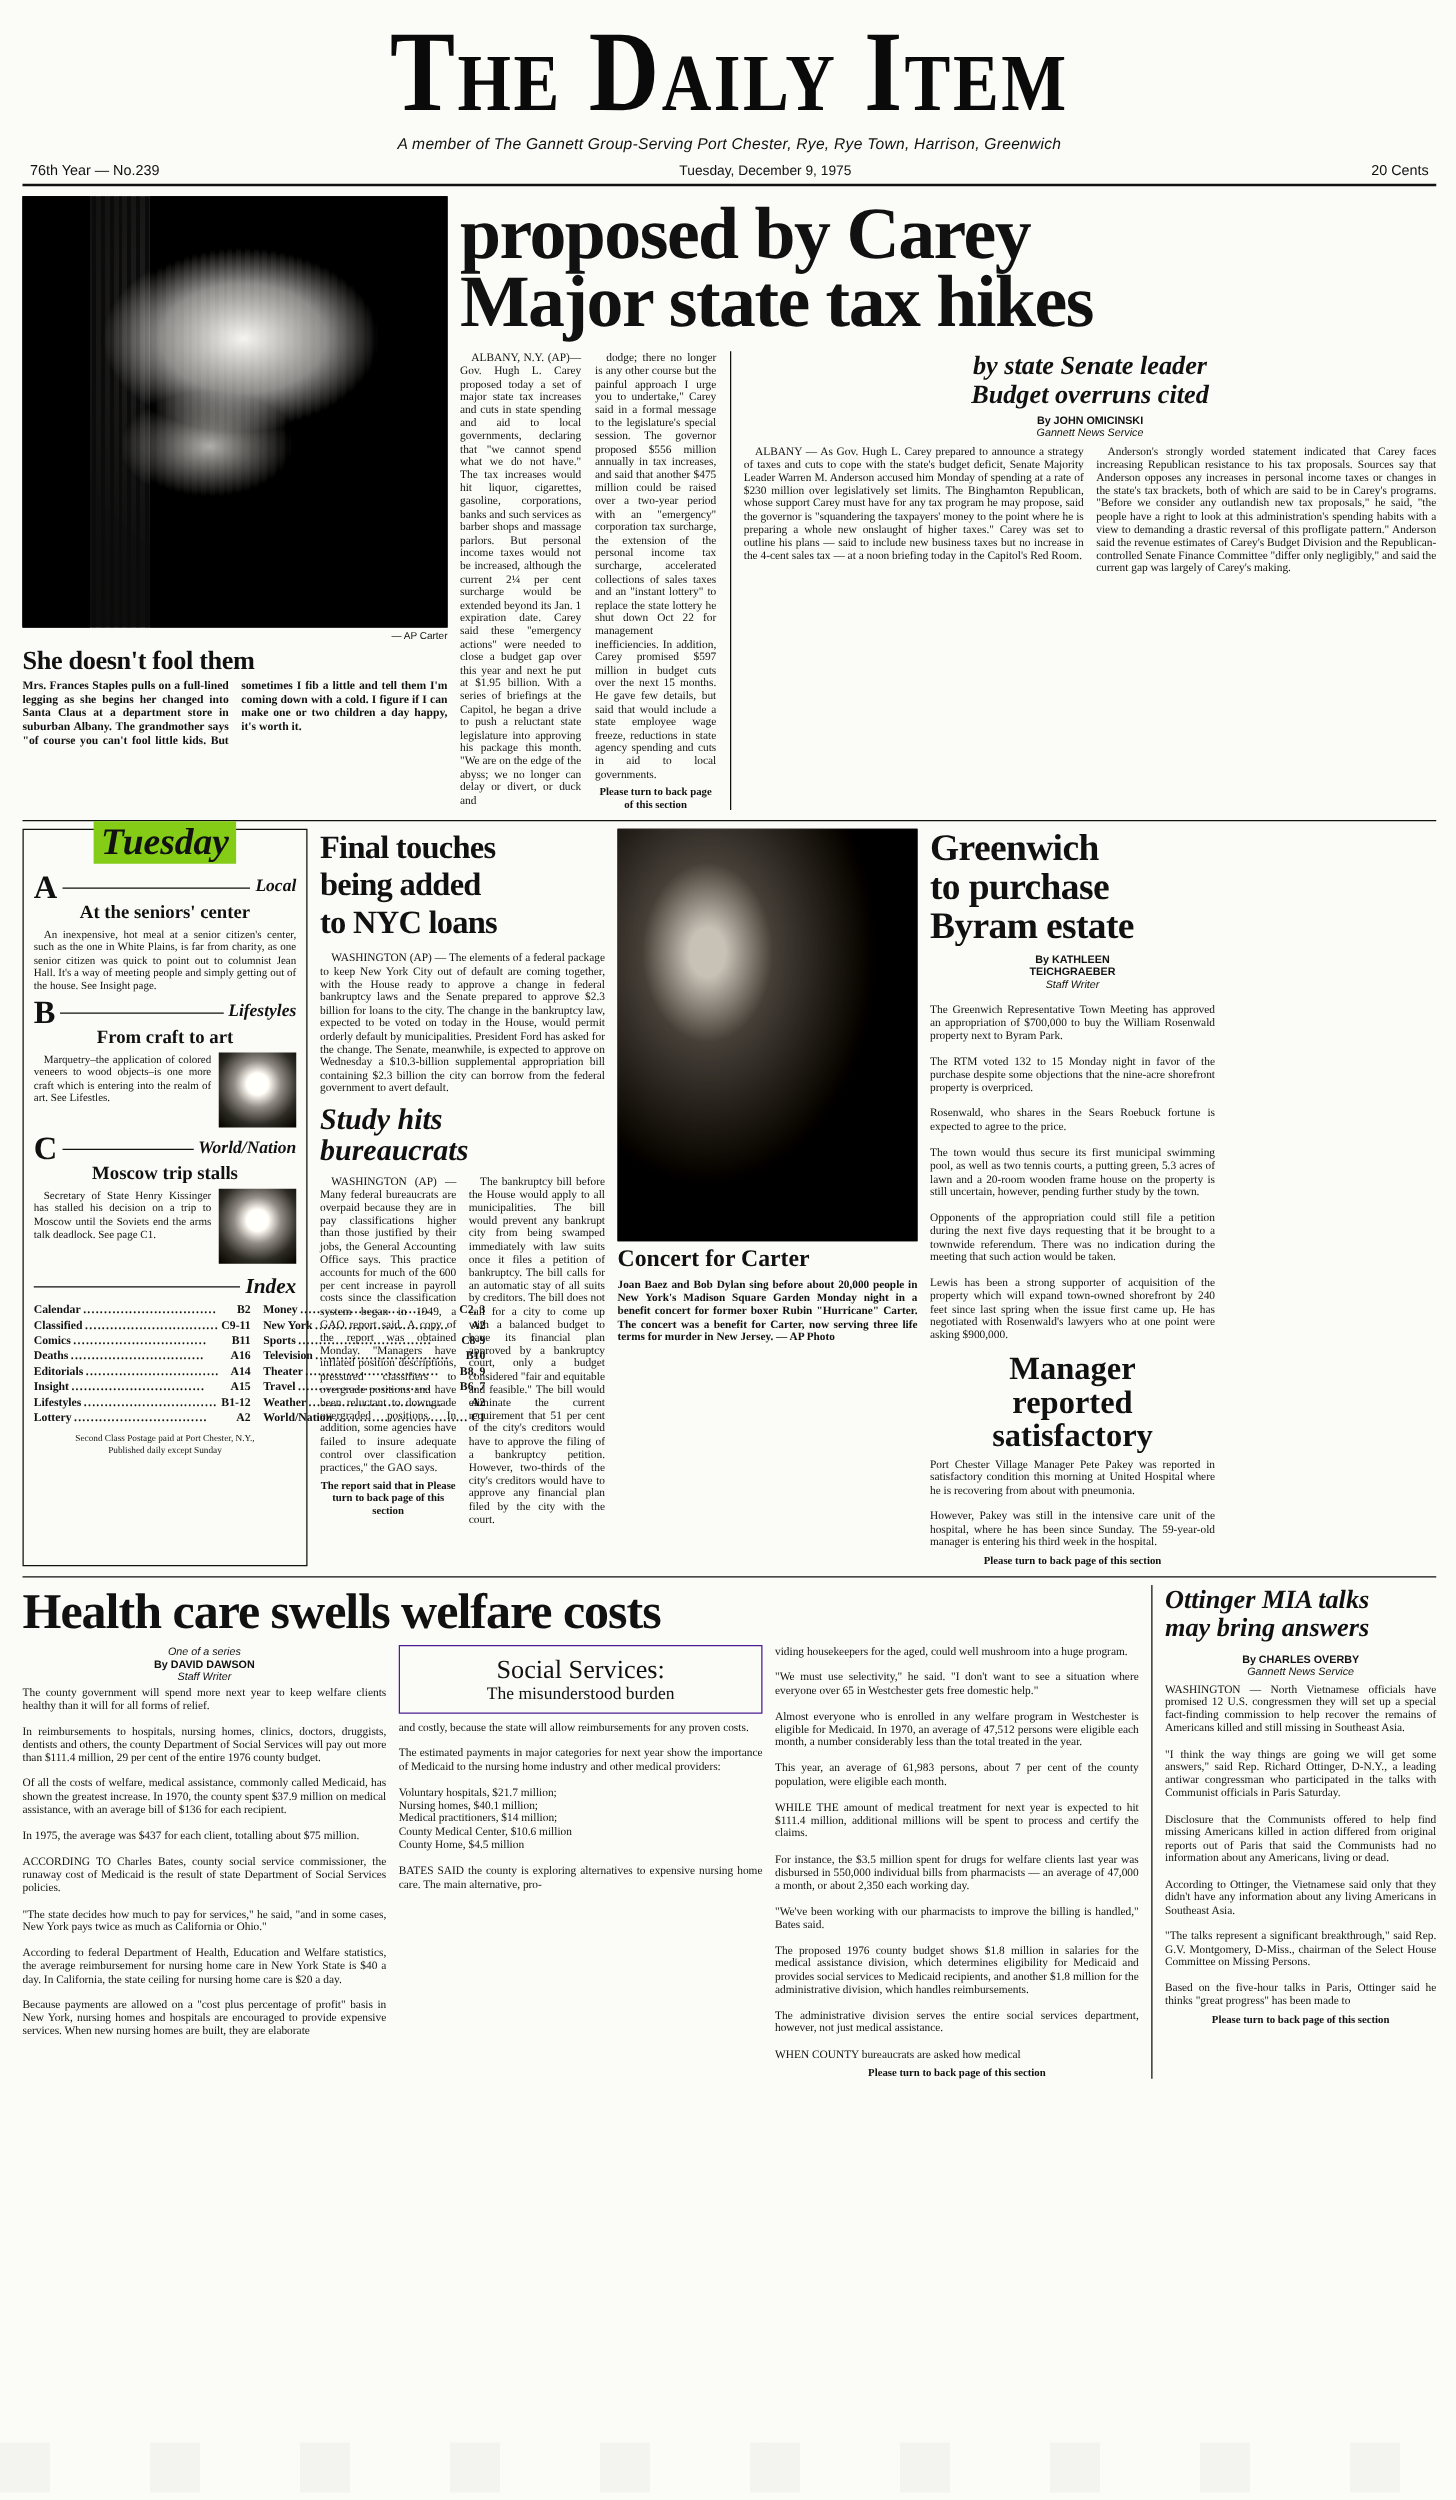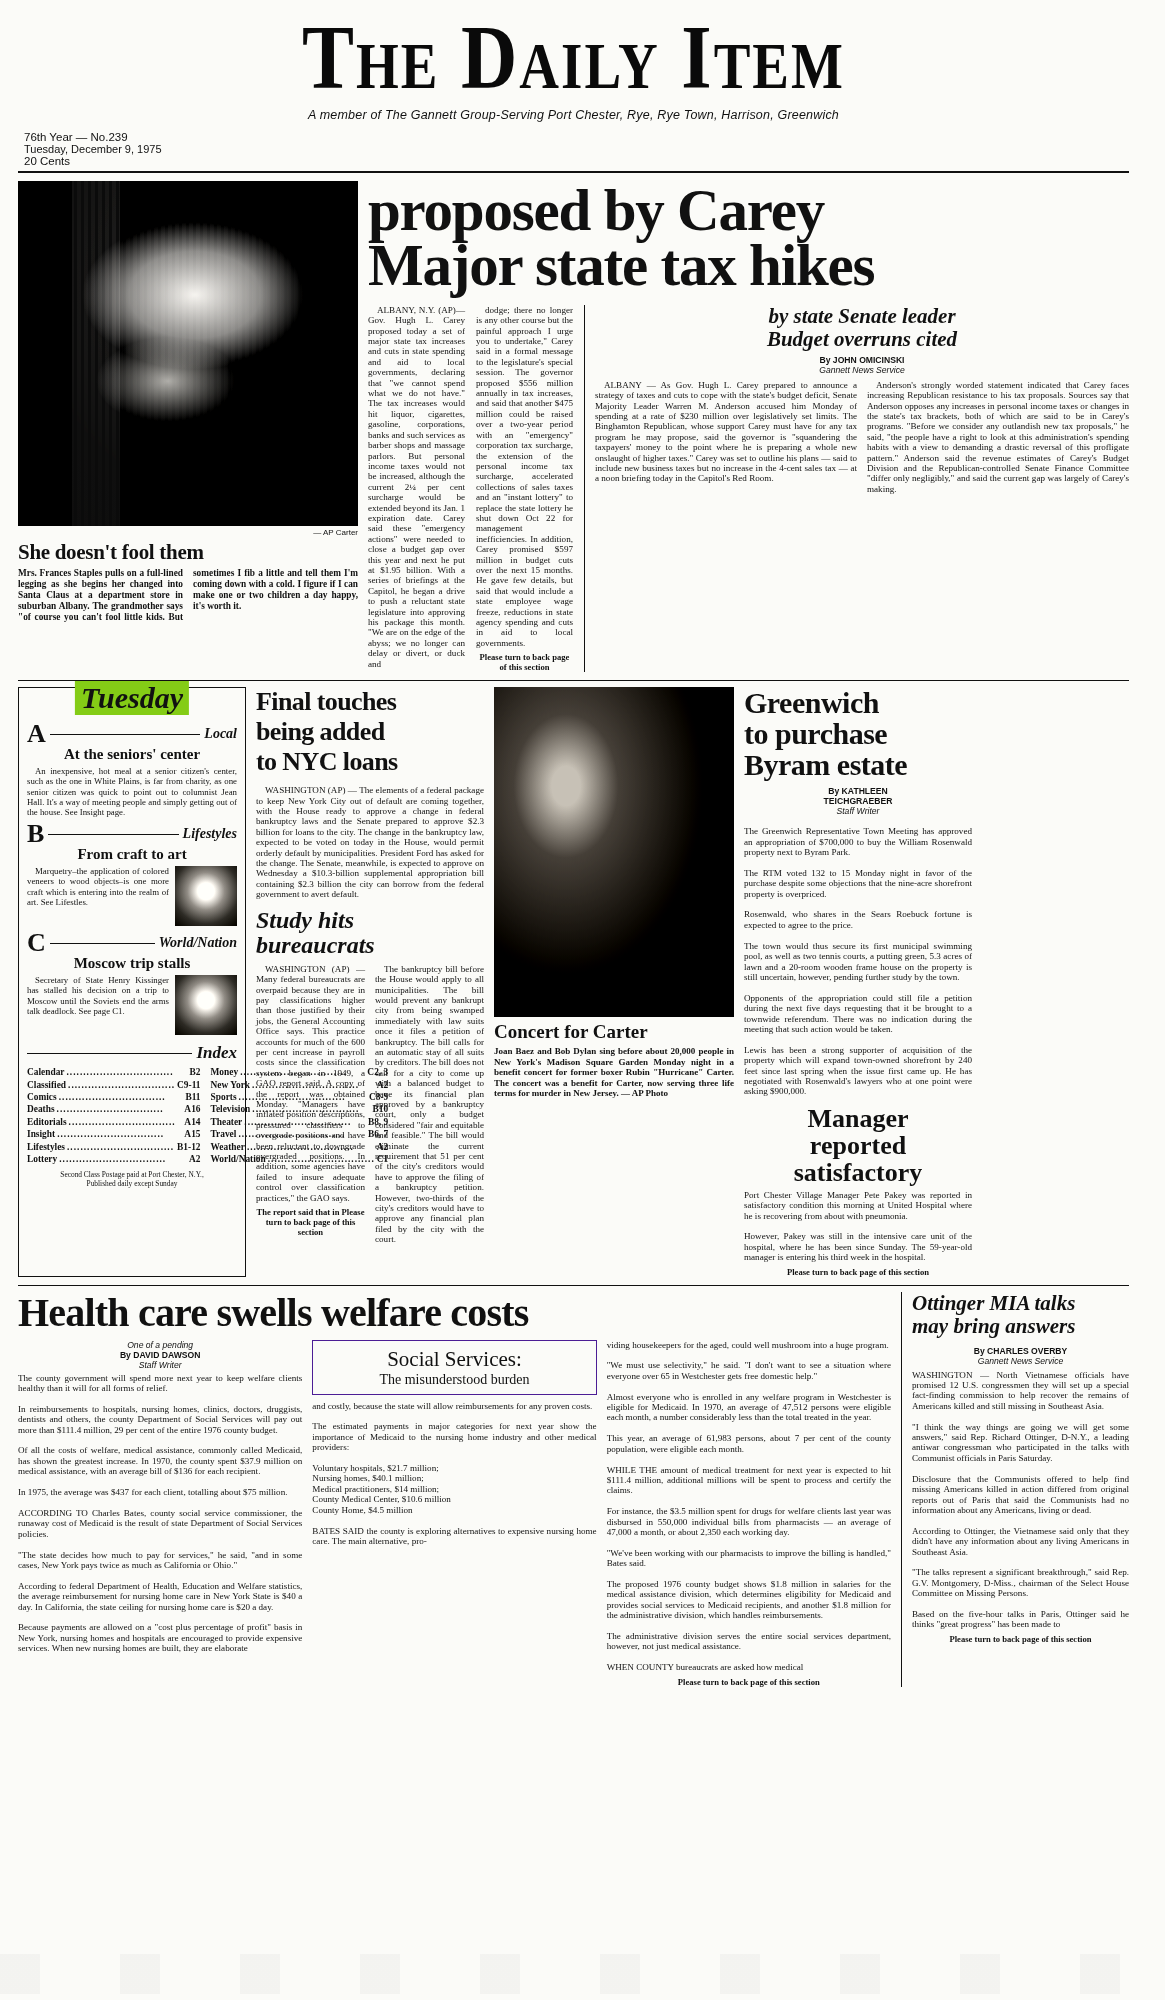--- a/index.html
+++ b/index.html
@@ -5,21 +5,21 @@
   * { box-sizing: border-box; }
   html, body { margin:0; padding:0; }
   body {
     width:1165px; height:2000px;
     background:#fbfbf8;
     font-family:"Liberation Serif", serif;
     color:#111;
     position:relative;
     overflow:hidden;
   }
-  .page { width:1165px; height:2000px; padding:8px 36px 0 18px; position:relative; }
+  .page { width:1165px; height:2000px; padding:8px 16px 0 18px; position:relative; }
 
   
   .masthead { text-align:center; padding-top:6px; }
   .masthead-title {
     font-family:"Liberation Serif", serif;
     font-weight:700;
     font-size:78px;
     line-height:0.95;
     letter-spacing:2px;
     margin:0;
@@ -33,21 +33,20 @@
     font-style:italic;
     font-family:"Liberation Sans", sans-serif;
     letter-spacing:.2px;
   }
   .folio {
     display:flex; justify-content:space-between; align-items:baseline;
     font-family:"Liberation Sans", sans-serif;
     font-size:11.5px;
     margin-top:9px;
     padding:0 6px 4px 6px;
-    flex-direction:column;
   }
   .folio .center { font-size:11px; }
   .rule-thick { border-top:2.2px solid #111; margin:0 0 8px 0; }
 
   
   .body-col { font-size:9.1px; line-height:10.4px; text-align:justify; hyphens:auto; }
   .body-col p { margin:0 0 0 0; text-indent:9px; }
   .center { text-align:center; }
 
   
@@ -434,21 +433,21 @@
   </div>
 
   <div class="bot-section">
 
     <div class="bot-main">
       <div class="bot-head">Health care swells welfare costs</div>
 
       <div class="bot-grid">
         <div>
           <div class="byline">
-            <div class="sub">One of a pending</div>
+            <div class="sub">One of a series</div>
             <div>By DAVID DAWSON</div>
             <div class="sub">Staff Writer</div>
           </div>
           <div class="body-col" style="margin-top:3px;white-space:pre-line">The county government will spend more next year to keep welfare clients healthy than it will for all forms of relief.
 
 In reimbursements to hospitals, nursing homes, clinics, doctors, druggists, dentists and others, the county Department of Social Services will pay out more than $111.4 million, 29 per cent of the entire 1976 county budget.
 
 Of all the costs of welfare, medical assistance, commonly called Medicaid, has shown the greatest increase. In 1970, the county spent $37.9 million on medical assistance, with an average bill of $136 for each recipient.
 
 In 1975, the average was $437 for each client, totalling about $75 million.

